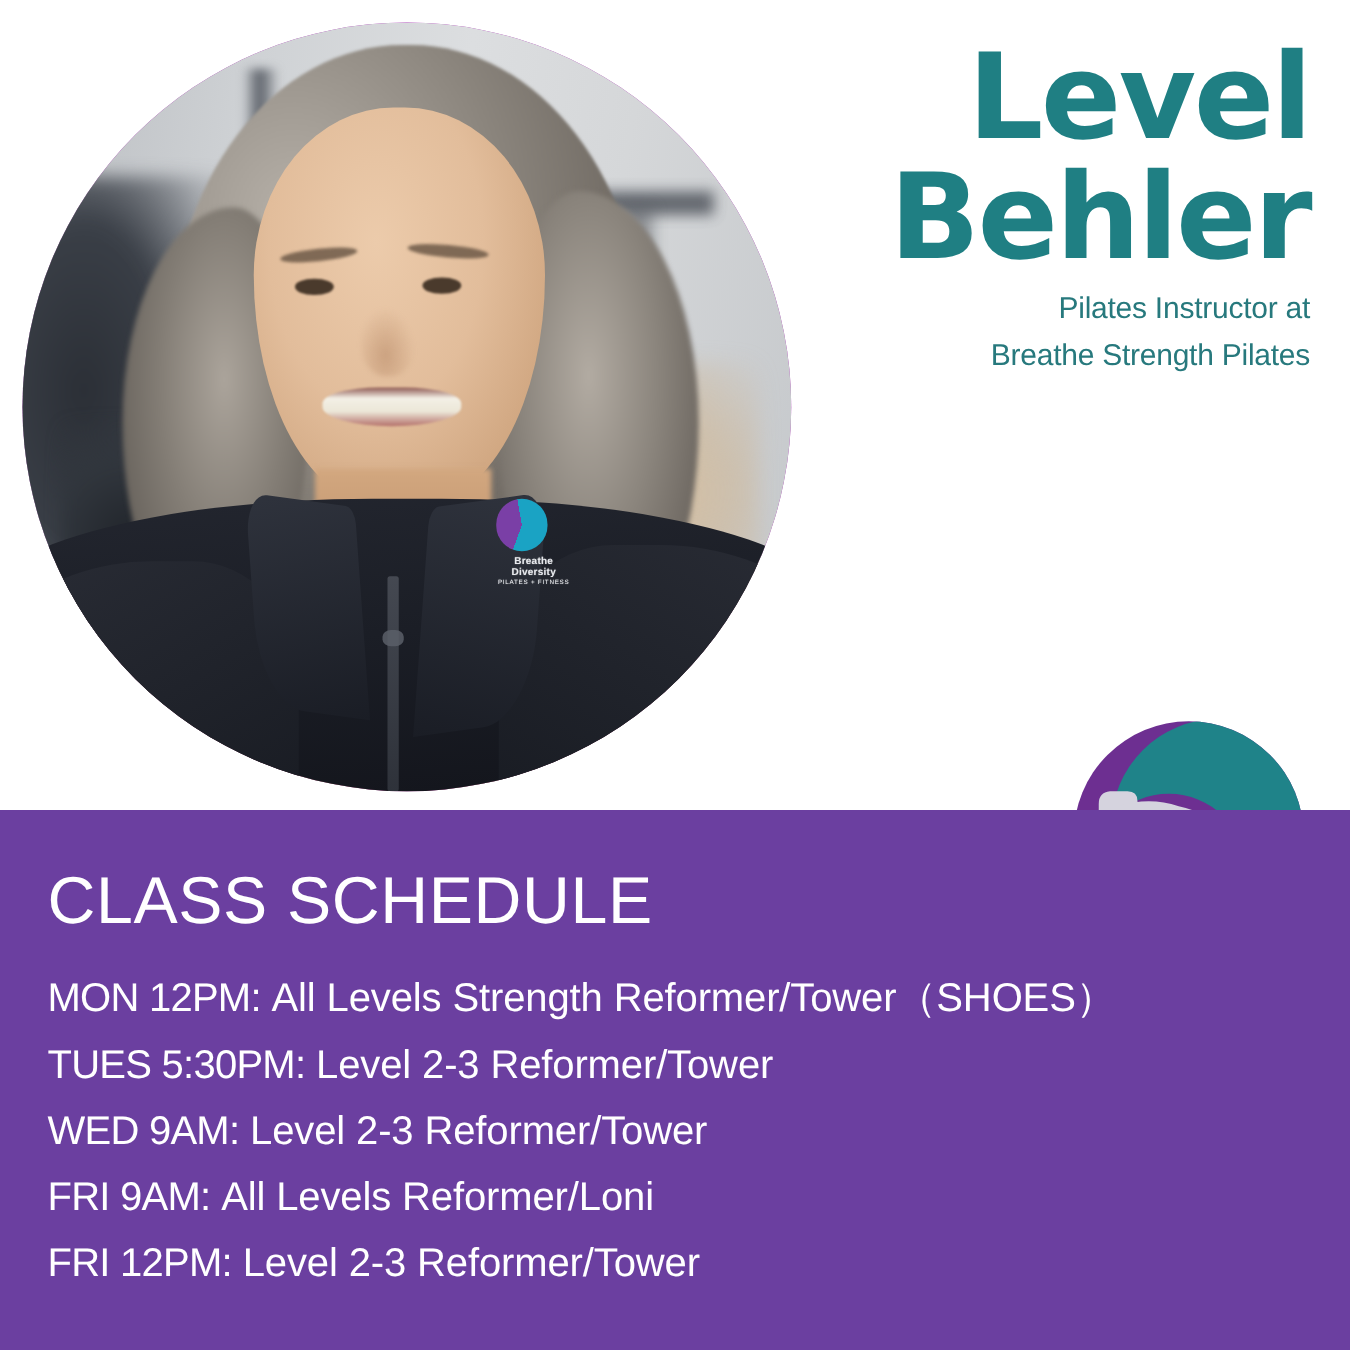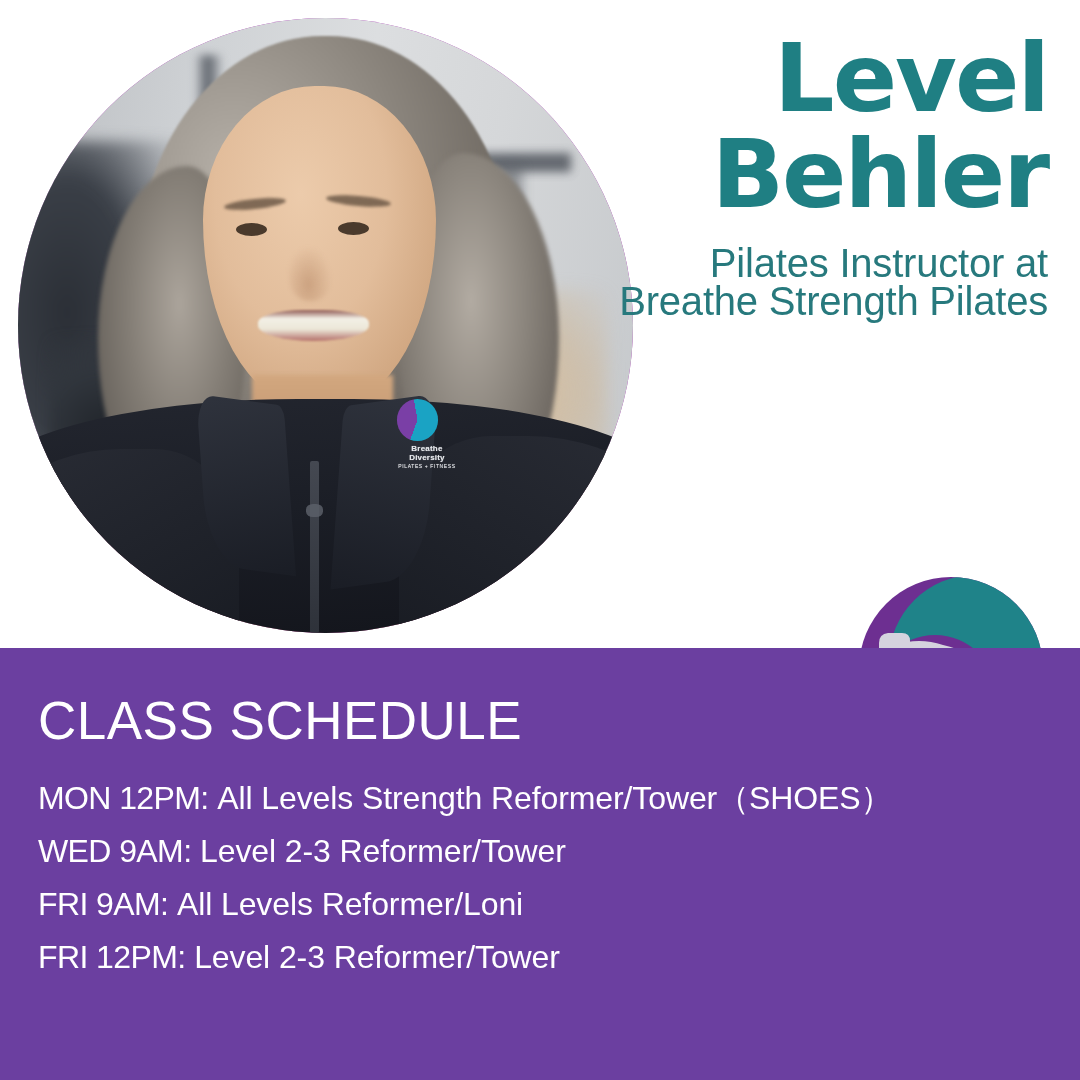--- a/index.html
+++ b/index.html
@@ -182,25 +182,25 @@
   .name-line{
     color:#1f7f83;
     font-family:"DejaVu Sans", sans-serif;
     font-weight:700;
     font-size:95px;
     line-height:96px;
     letter-spacing:-2px;
     display:block;
   }
   .role{
-    margin-top:22px;
+    margin-top:6px;
     color:#27797d;
     font-family:"Liberation Sans", sans-serif;
     font-weight:400;
-    font-size:40px;
+    font-size:24px;
     line-height:38px;
     letter-spacing:-0.2px;
   }
 
   
   .badge{
     position:absolute;left:845px;top:563px;width:212px;height:212px;
     border-radius:50%;
     background:#ffffff;
     box-shadow:0 0 0 1px rgba(255,255,255,1);
@@ -338,20 +338,24 @@
   </div>
 
   <div class="panel">
     <div class="panel-title">CLASS SCHEDULE</div>
     <div class="sched">
       <div class="sched-row">
         <span class="sched-when">MON 12PM:</span>
         <span class="sched-what">All Levels Strength Reformer/Tower（SHOES）</span>
       </div>
       <div class="sched-row">
+        <span class="sched-when">TUES 5:30PM:</span>
+        <span class="sched-what">Level 2-3 Reformer/Tower</span>
+      </div>
+      <div class="sched-row">
         <span class="sched-when">WED 9AM:</span>
         <span class="sched-what">Level 2-3 Reformer/Tower</span>
       </div>
       <div class="sched-row">
         <span class="sched-when">FRI 9AM:</span>
         <span class="sched-what"> All Levels Reformer/Loni</span>
       </div>
       <div class="sched-row">
         <span class="sched-when">FRI 12PM:</span>
         <span class="sched-what">Level 2-3 Reformer/Tower</span>

